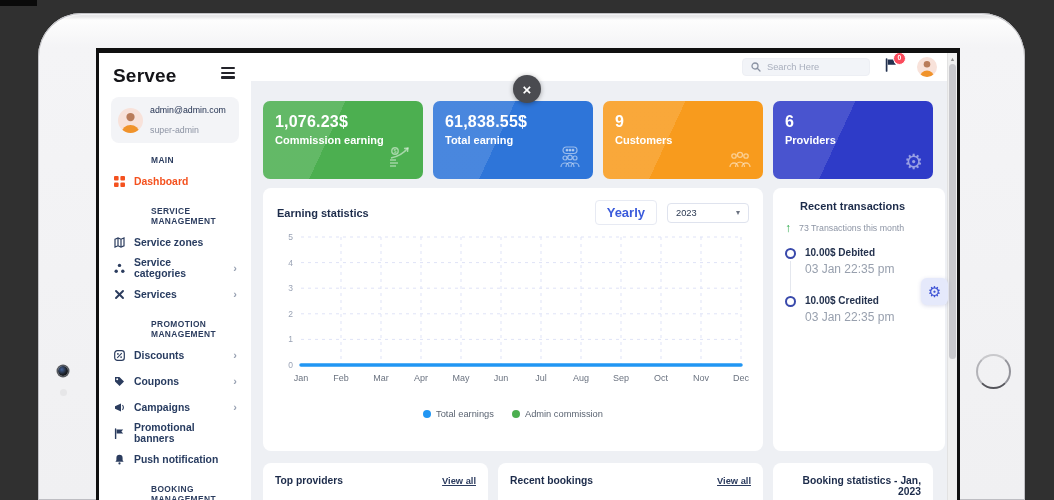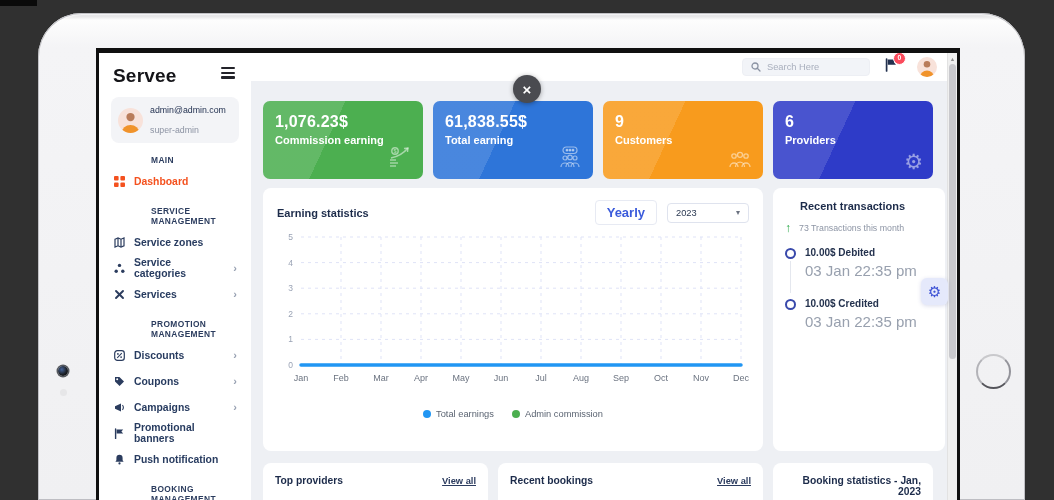--- a/index.html
+++ b/index.html
@@ -82,21 +82,21 @@
   .legend-dot { width:8px; height:8px; border-radius:50%; }
 
   .tx-card { flex:1; height:263px; padding:12px; }
   .tx-title { font-size:11px; font-weight:700; color:#1c2b4a; margin-bottom:11px;padding-left:15px; }
   .tx-summary { display:flex; gap:8px; align-items:flex-start; font-size:8.8px; color:#8d95a5; margin-bottom:14px; }
   .up-arrow { color:#27a745; font-weight:800; font-size:12px; line-height:10px; }
   .tx-item { display:flex; gap:9px; margin-bottom:19px; position:relative; }
   .tx-item:not(:last-child)::after { content:''; position:absolute; left:5px; top:14px; height:32px; width:1px; background:#e4e7ee; }
   .tx-circle { width:11px; height:11px; border:2px solid #3949ab; border-radius:50%; background:#fff; flex:none; margin-top:1px; position:relative; z-index:2; }
   .tx-name { font-size:10px; font-weight:700; color:#24324e; }
-  .tx-time { font-size:15px; color:#98a0ae; margin-top:4px; }
+  .tx-time { font-size:12px; color:#98a0ae; margin-top:4px; }
 
   .row3 { display:flex; gap:10px; margin-top:12px; }
   .bottom-card { border-radius:8px 8px 0 0; padding:12px; height:60px; }
   .bc1 { width:225px; } .bc2 { width:265px; } .bc3 { width:160px; }
   .bc-head { display:flex; justify-content:space-between; align-items:center; }
   .bc-title { font-size:10.3px; font-weight:700; color:#1c2b4a;text-align:right; }
   .view-all { font-size:9.3px; font-weight:700; color:#2b3b5e; text-decoration:underline; cursor:pointer; }
 
   .settings-fab { position:absolute; right:9px; top:225px; width:27px; height:27px; background:#e5e9fb; border-radius:6px;
     display:flex; align-items:center; justify-content:center; color:#3d52d5; font-size:15px; z-index:50; cursor:pointer;

